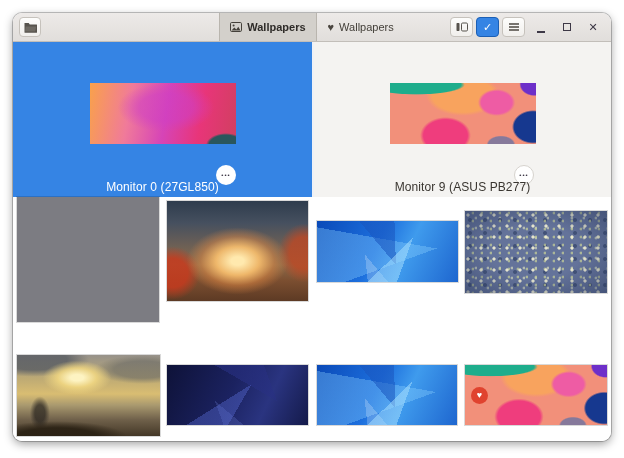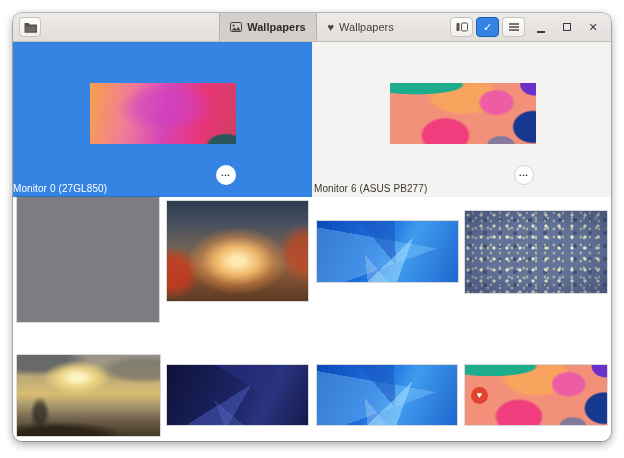--- a/index.html
+++ b/index.html
@@ -50,22 +50,22 @@
   .monitors{flex:0 0 155px;display:flex;background:#fff;}
   .monitor-card{position:relative;}
   .monitor-card.selected{width:299px;background:#3584e4;}
   .monitor-gap{width:2px;background:#eef1f6;}
   .monitor-card.plain{flex:1;background:#f4f3f1;}
   .thumb{
     position:absolute;top:41px;left:50%;transform:translateX(-50%);
     width:146px;height:61px;
   }
   .monitor-label{
-    position:absolute;bottom:3px;left:0;width:100%;
-    font-size:10px;letter-spacing:.1px;
+    position:absolute;bottom:3px;left:0;width:100%;text-align:center;
+    font-size:12px;letter-spacing:.1px;
   }
   .monitor-card.selected .monitor-label{color:#ffffff;}
   .monitor-card.plain .monitor-label{color:#3a3631;}
   .ellipsis-btn{
     position:absolute;top:123px;width:20px;height:20px;border-radius:50%;
     background:#ffffff;display:flex;align-items:center;justify-content:center;
     font-size:11px;font-weight:bold;color:#3d3846;box-sizing:border-box;cursor:default;
   }
   .monitor-card.selected .ellipsis-btn{right:76px;}
   .monitor-card.plain .ellipsis-btn{right:77px;border:1px solid #d6d3ce;}
@@ -206,21 +206,21 @@
         <span style="font-size:6px;letter-spacing:1px;">•••</span>
       </div>
       <div class="monitor-label">Monitor 0 (27GL850)</div>
     </div>
     <div class="monitor-gap"></div>
     <div class="monitor-card plain">
       <div class="thumb img-blobs"></div>
       <div class="ellipsis-btn">
         <span style="font-size:6px;letter-spacing:1px;">•••</span>
       </div>
-      <div class="monitor-label">Monitor 6 (ASUS PB277)</div>
+      <div class="monitor-label">Monitor 9 (ASUS PB277)</div>
     </div>
   </div>
 
   <div class="grid">
     <div class="tile t-gray img-gray"></div>
     <div class="tile t-forest img-forest"></div>
     <div class="tile t-blue1 img-bluegeo"></div>
     <div class="tile t-aerial img-aerial"></div>
     <div class="tile t-sunset img-sunset"></div>
     <div class="tile t-navy img-navy"></div>

